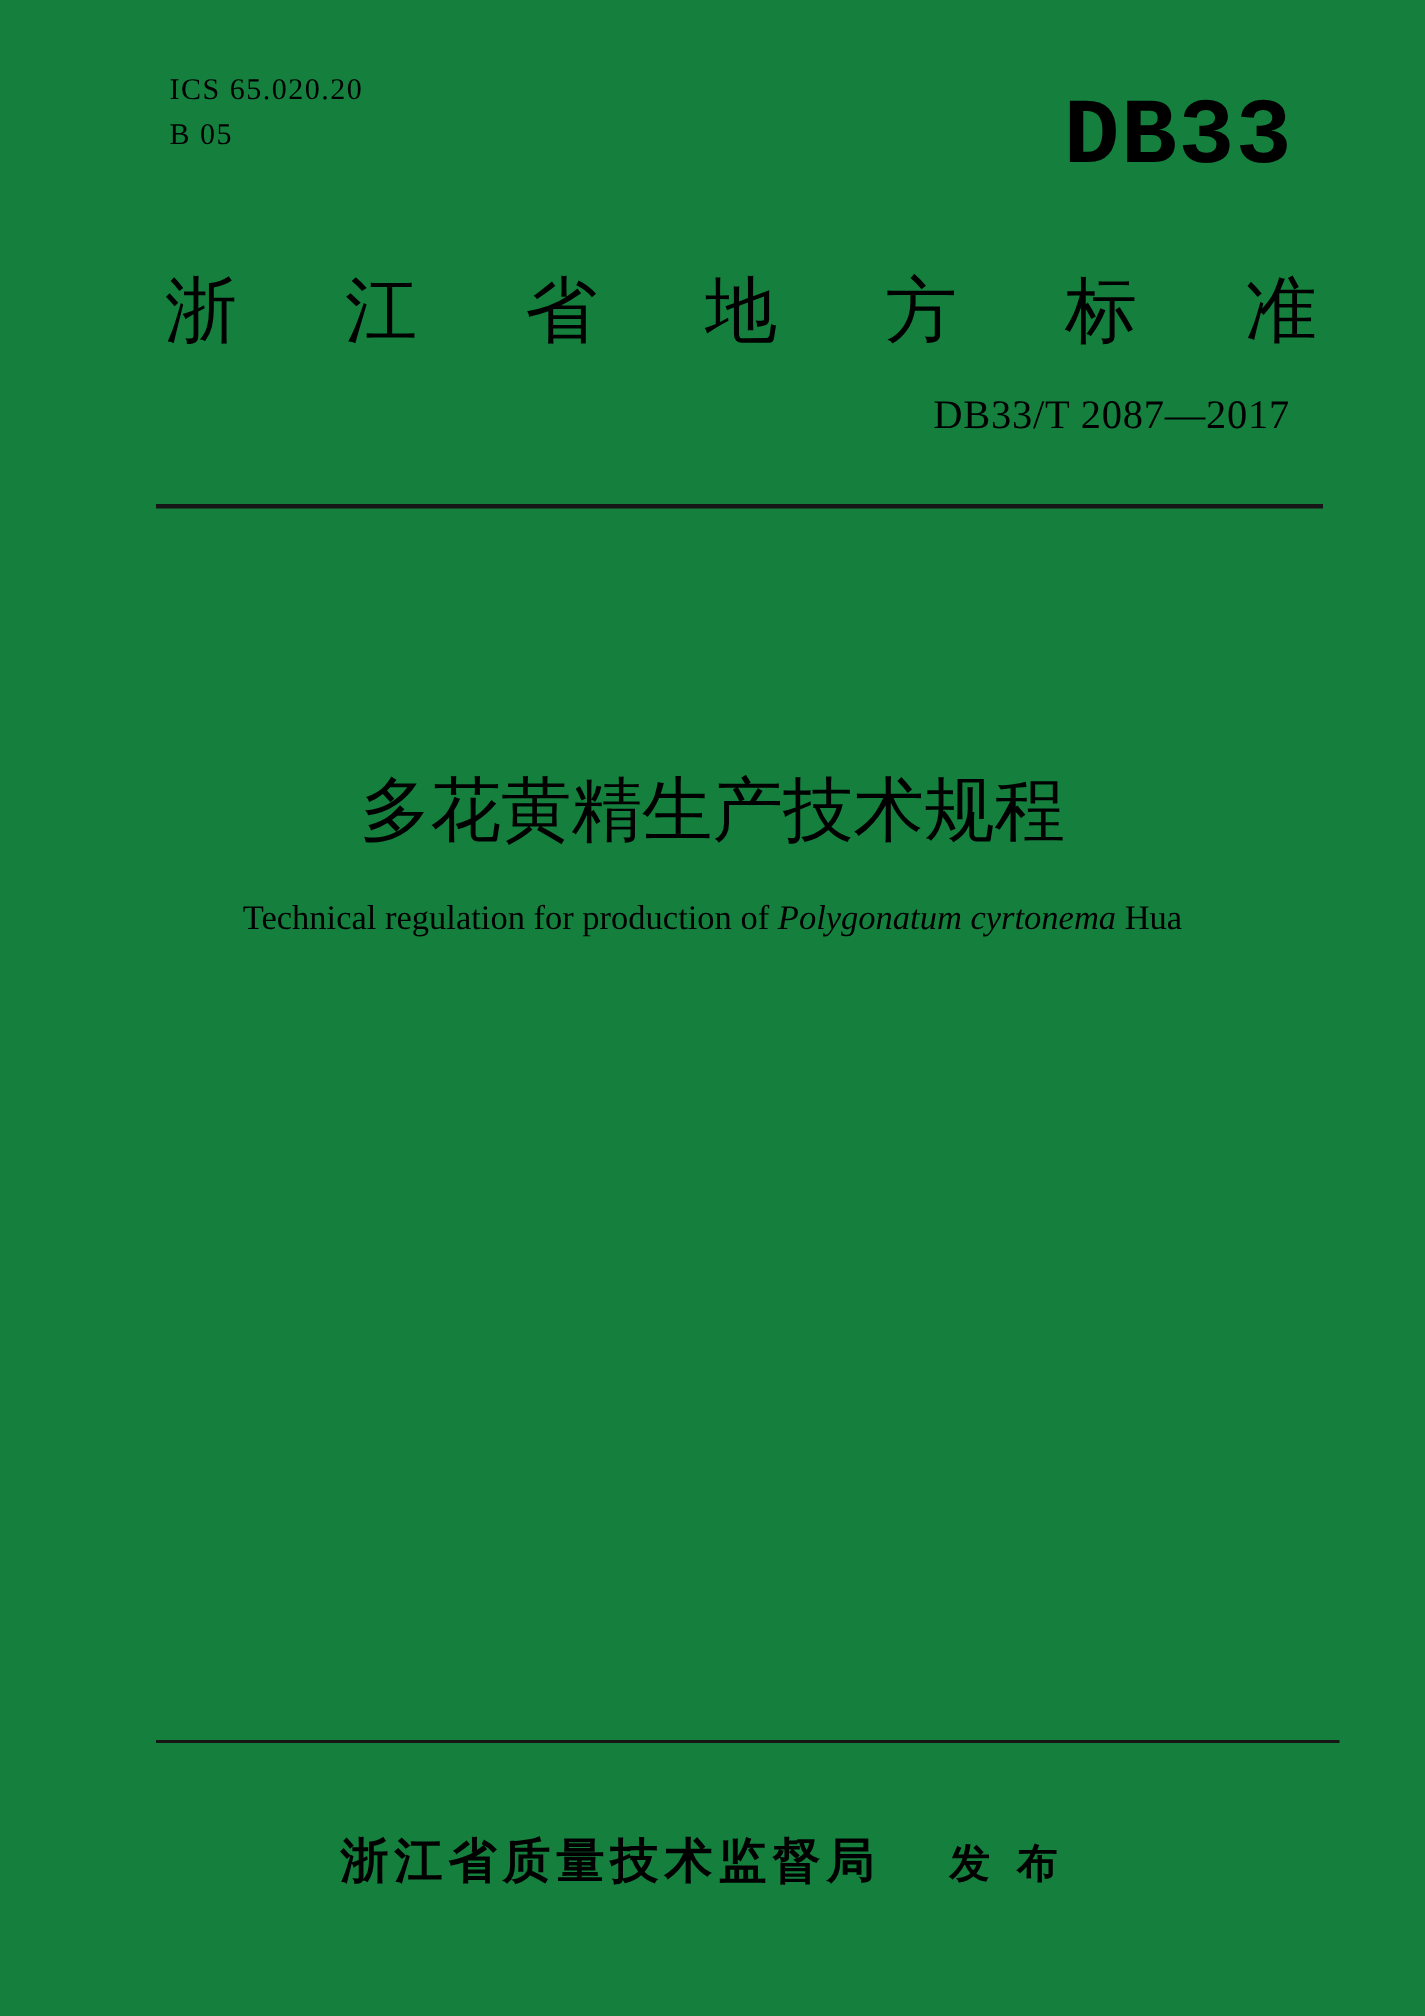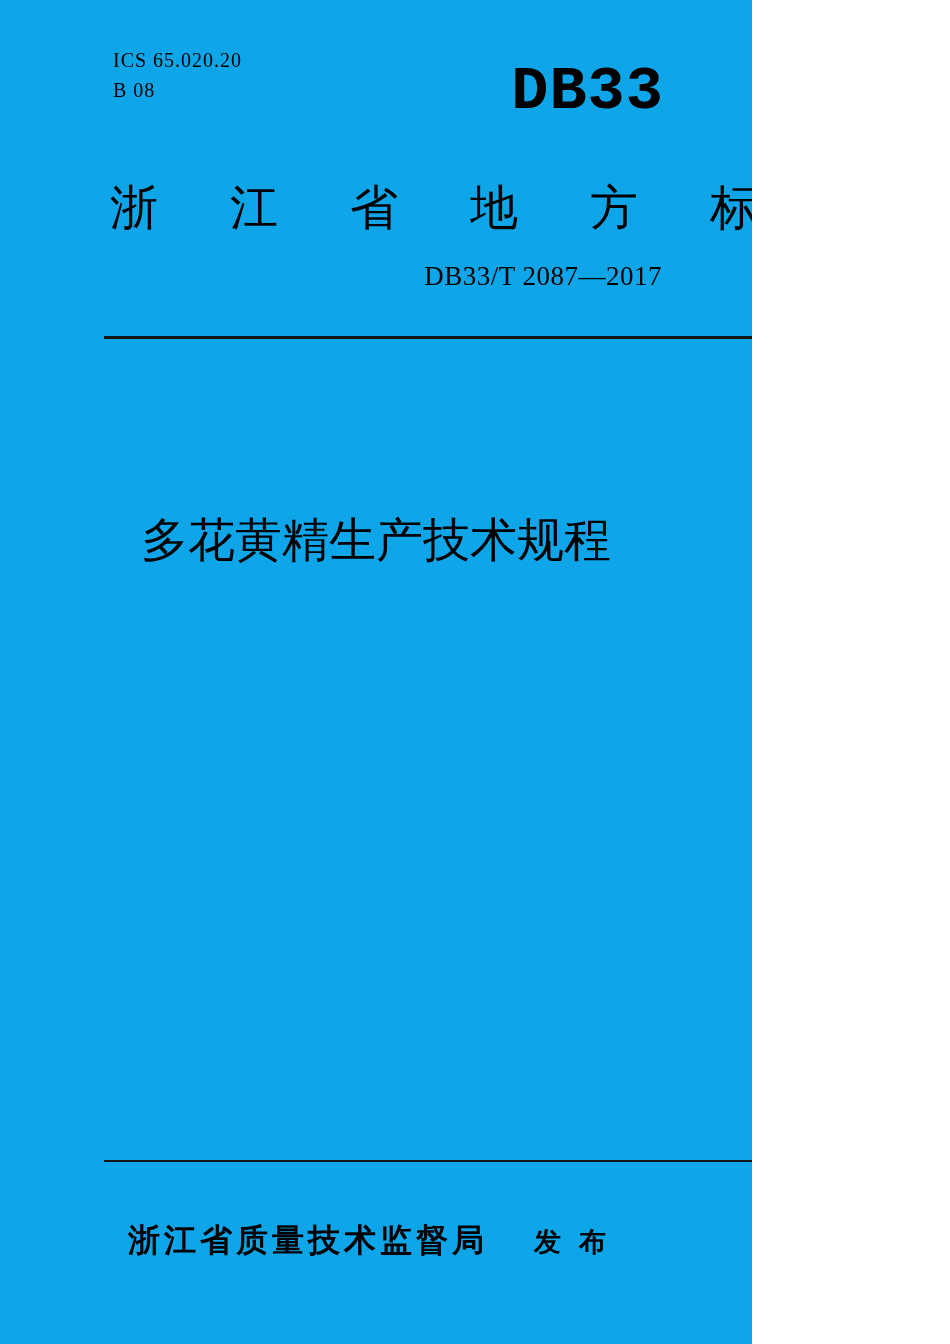--- a/index.html
+++ b/index.html
@@ -1,20 +1,20 @@
 <!DOCTYPE html>
 <html><head>
 <meta charset="utf-8">
 <style>
   html, body { margin: 0; padding: 0; background: #ffffff; }
   .page {
     position: relative;
-    width: 752px;
+    width: 950px;
     height: 1344px;
-    background: #0ea5e9;
+    background: #15803d;
     color: #000000;
     font-family: "Liberation Serif", serif;
     overflow: hidden;
   }
 
   
   .ics-block {
     position: absolute;
     left: 113px;
     top: 45px;
@@ -141,41 +141,42 @@
     letter-spacing: 18px;
   }
 </style>
 </head>
 <body>
 
 <div class="page">
 
   <div class="ics-block">
     <div>ICS 65.020.20</div>
-    <div>B 08</div>
+    <div>B 05</div>
   </div>
 
   <div class="db-logo">DB33</div>
 
   <div class="std-name char-justify">
       <span>浙</span>
       <span>江</span>
       <span>省</span>
       <span>地</span>
       <span>方</span>
       <span>标</span>
       <span>准</span>
     </div>
 
   <div class="std-number">DB33/T 2087—2017</div>
 
   <div class="rule-top"></div>
 
   <div class="title-cn">多花黄精生产技术规程</div>
 
+  <div class="title-en"><span>Technical regulation for production of </span><em>Polygonatum cyrtonema</em><span> Hua</span></div>
 
   <div class="date-row">
   </div>
 
   <div class="rule-bottom"></div>
 
   <div class="publisher-row">
     <span class="publisher-name">浙江省质量技术监督局</span>
     <span class="publish-label">发布</span>
   </div>

